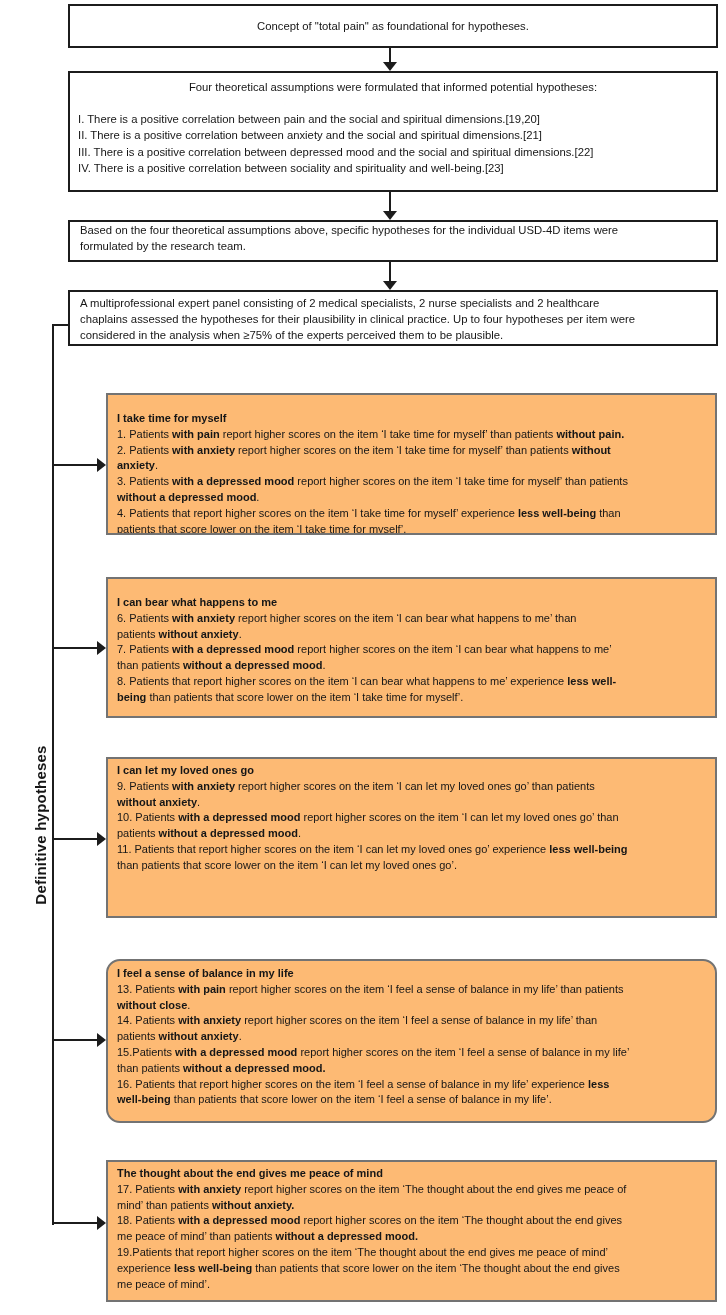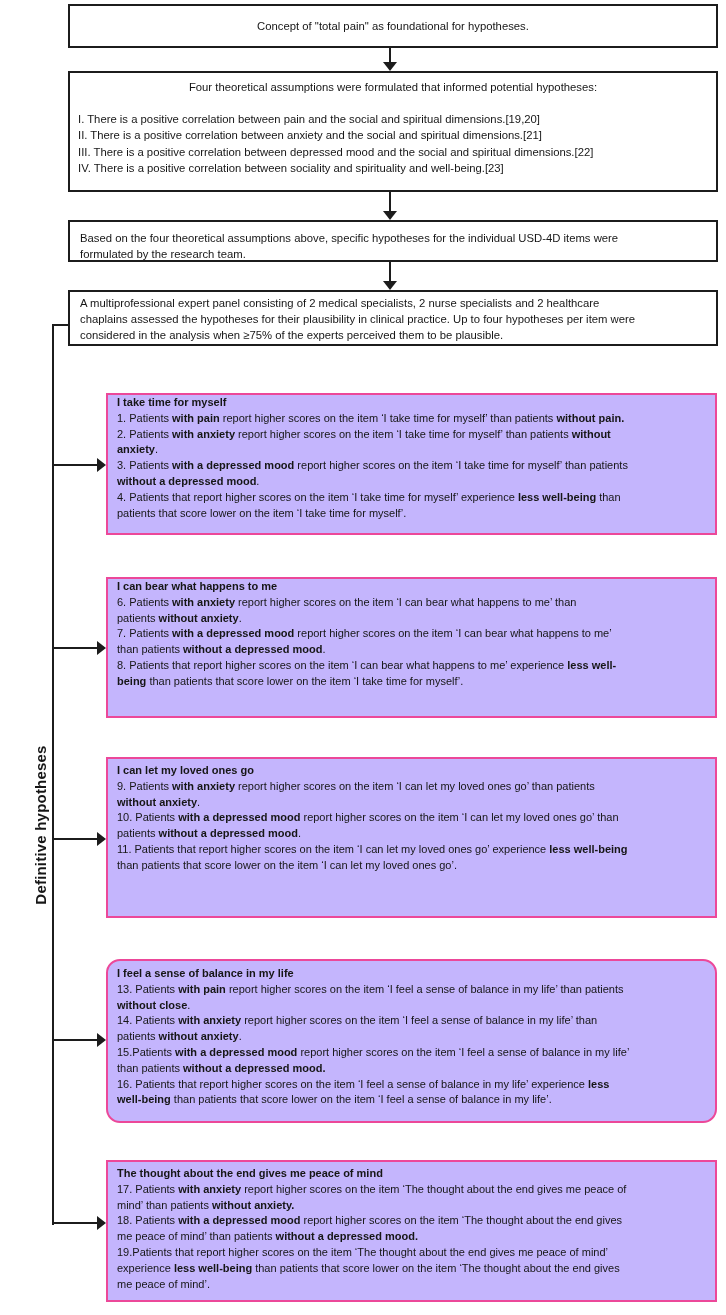--- a/index.html
+++ b/index.html
@@ -16,29 +16,29 @@
     box-sizing:border-box;
     border:2px solid #1c1c1c;
     background:#fff;
     font-size:11.3px;
     line-height:16.2px;
   }
   .center-text{display:flex;align-items:center;justify-content:center;text-align:center;}
   .pre{white-space:pre-line;}
   .assume-head{text-align:center;margin:6px 10px 16px 10px;}
   .assume-item{margin:0 8px;}
-  .para{margin:8px 10px;}
+  .para{margin:0 10px;}
   .hyp-box{
     position:absolute;
     box-sizing:border-box;
-    border:2px solid #ec4899;
-    background:#c4b5fd;
+    border:2px solid #737373;
+    background:#fdba74;
     font-size:11px;
     line-height:15.8px;
-    padding:0 9px 2px 9px;
+    padding:16px 9px 2px 9px;
     overflow:hidden;
   }
   .hyp-title{font-weight:bold;}
   .hyp-item{white-space:pre-line;}
   b{font-weight:bold;}
   
   .varrow{position:absolute;width:14px;display:flex;flex-direction:column;align-items:center;}
   .varrow .line{width:2px;flex:1 1 auto;background:#1c1c1c;}
   .varrow .head{width:0;height:0;border-left:7px solid transparent;border-right:7px solid transparent;border-top:9px solid #1c1c1c;}
   

